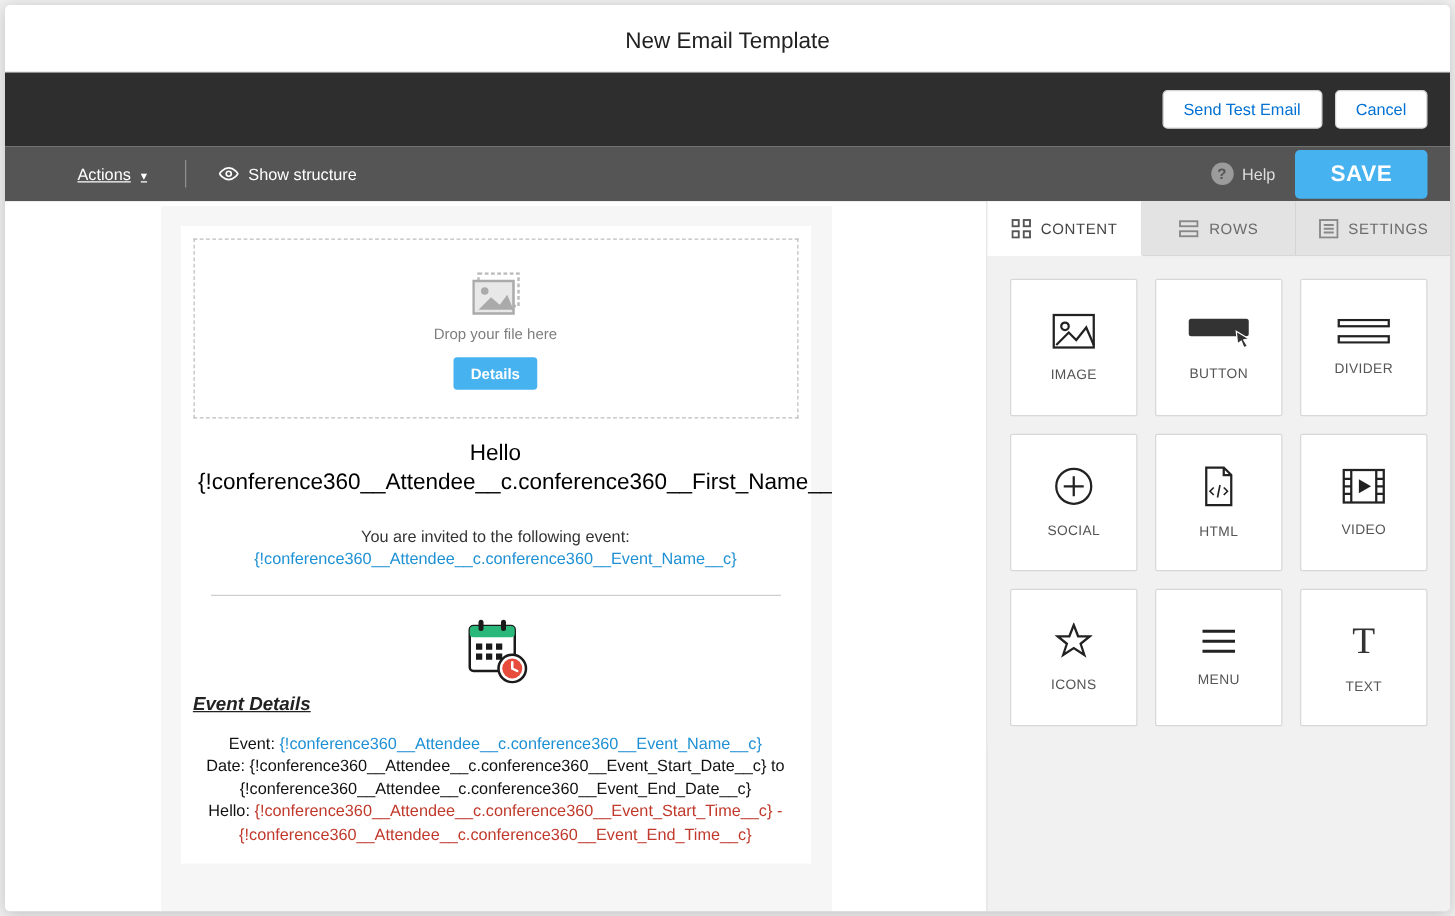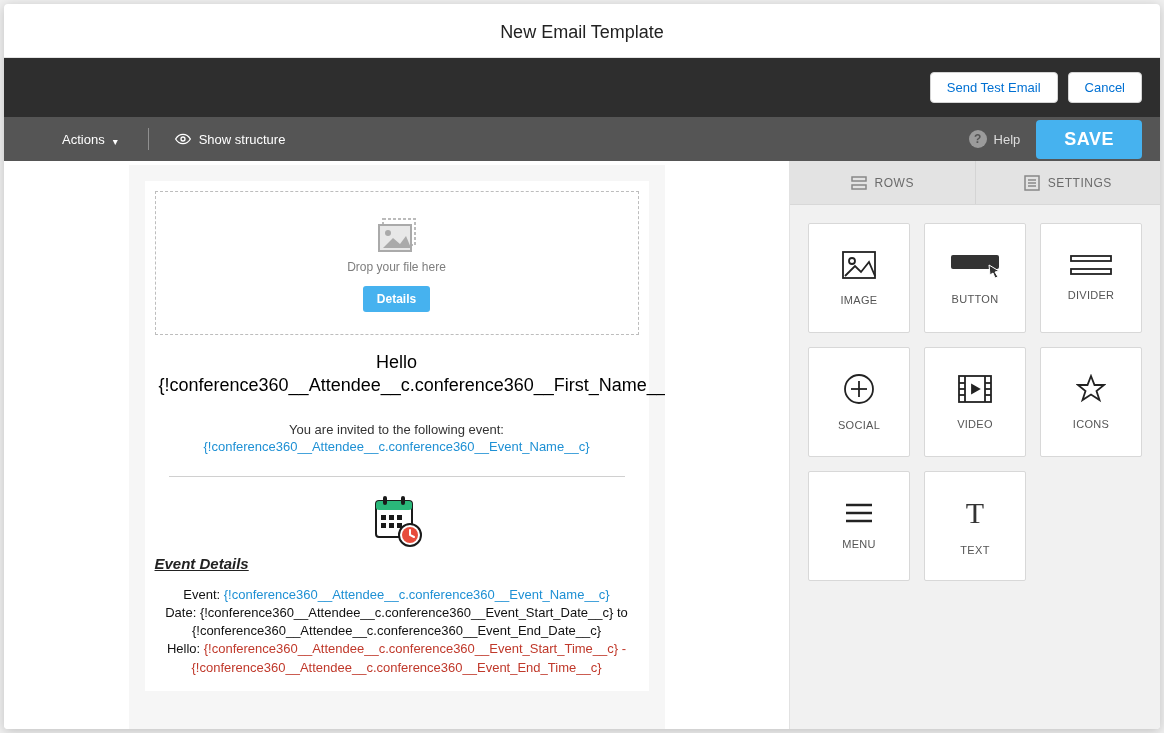--- a/index.html
+++ b/index.html
@@ -64,20 +64,21 @@
     display: flex;
     align-items: center;
     gap: 20px;
     margin-left: 40px;
   }
   .actions-drop {
     display: flex;
     align-items: flex-end;
     gap: 8px;
     cursor: pointer;
+    text-decoration: underline;
   }
   .chev-down {
     font-size: 10px;
   }
   .vsep {
     width: 1px;
     height: 22px;
     background: rgba(255,255,255,0.35);
     margin: 0 6px 0 10px;
   }
@@ -396,20 +397,31 @@
               <span class="token-red">{!conference360__Attendee__c.conference360__Event_End_Time__c}</span>
             </div>
           </div>
 
         </div>
       </div>
     </div>
 
     <div class="right-panel">
       <div class="tabs">
+        <div class="tab active">
+          <span>
+            <svg width="16" height="16" viewBox="0 0 16 16" fill="none" stroke="#555" stroke-width="1.5">
+                <rect x="1" y="1" width="5" height="5"></rect>
+                <rect x="10" y="1" width="5" height="5"></rect>
+                <rect x="1" y="10" width="5" height="5"></rect>
+                <rect x="10" y="10" width="5" height="5"></rect>
+              </svg>
+          </span>
+          <span>CONTENT</span>
+        </div>
         <div class="tab">
           <span>
             <svg width="16" height="16" viewBox="0 0 16 16" fill="none" stroke="#888" stroke-width="1.5">
                 <rect x="1" y="2" width="14" height="4"></rect>
                 <rect x="1" y="10" width="14" height="4"></rect>
               </svg>
           </span>
           <span>ROWS</span>
         </div>
         <div class="tab">
@@ -462,20 +474,30 @@
           <span>
             <svg width="32" height="32" viewBox="0 0 32 32" fill="none" stroke="#222" stroke-width="1.8">
                 <circle cx="16" cy="16" r="14"></circle>
                 <line x1="16" y1="8" x2="16" y2="24"></line>
                 <line x1="8" y1="16" x2="24" y2="16"></line>
               </svg>
           </span>
           <span class="tile-label">SOCIAL</span>
         </div>
 
+        <div class="tile">
+          <span>
+            <svg width="28" height="34" viewBox="0 0 28 34" fill="none" stroke="#222" stroke-width="1.8">
+                <path d="M4 2 L18 2 L24 8 L24 32 L4 32 Z"></path>
+                <path d="M18 2 L18 8 L24 8"></path>
+                <path d="M10 18 L7 21 L10 24 M18 18 L21 21 L18 24 M15 16 L13 26" stroke-width="1.3"></path>
+              </svg>
+          </span>
+          <span class="tile-label">HTML</span>
+        </div>
 
         <div class="tile">
           <span>
             <svg width="36" height="30" viewBox="0 0 36 30" fill="none" stroke="#222" stroke-width="1.8">
                 <rect x="2" y="2" width="32" height="26"></rect>
                 <line x1="8" y1="2" x2="8" y2="28"></line>
                 <line x1="28" y1="2" x2="28" y2="28"></line>
                 <line x1="2" y1="9" x2="8" y2="9"></line>
                 <line x1="2" y1="15" x2="8" y2="15"></line>
                 <line x1="2" y1="21" x2="8" y2="21"></line>

